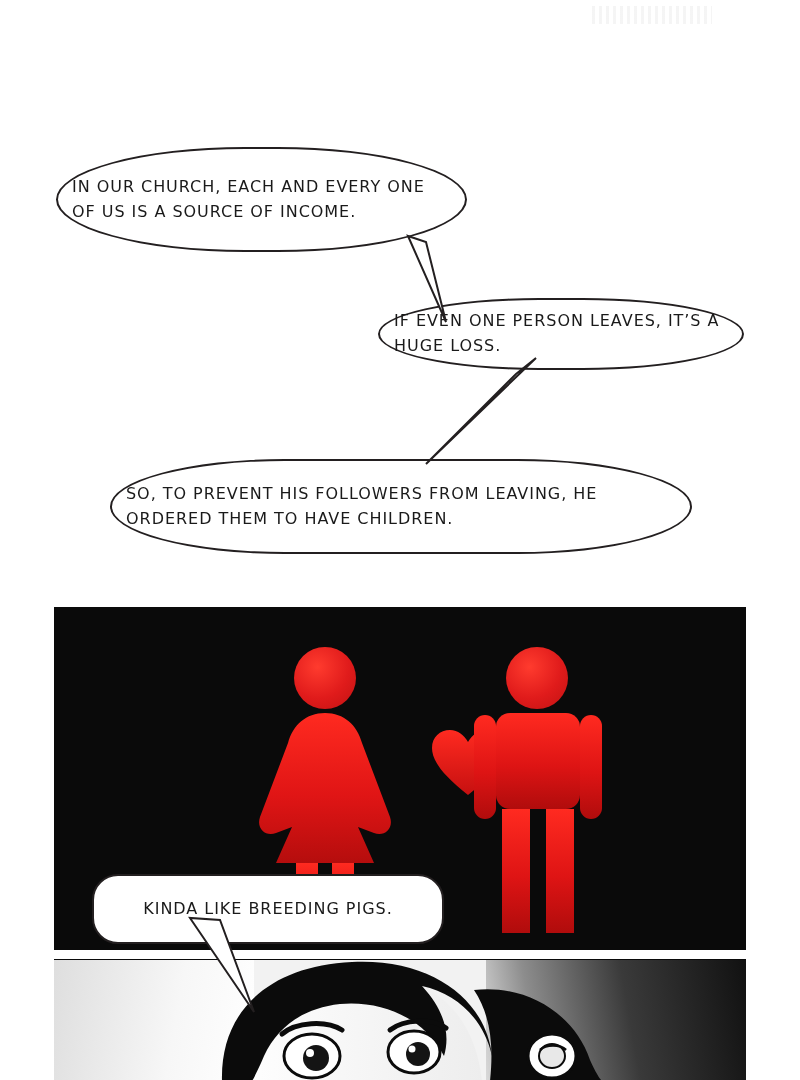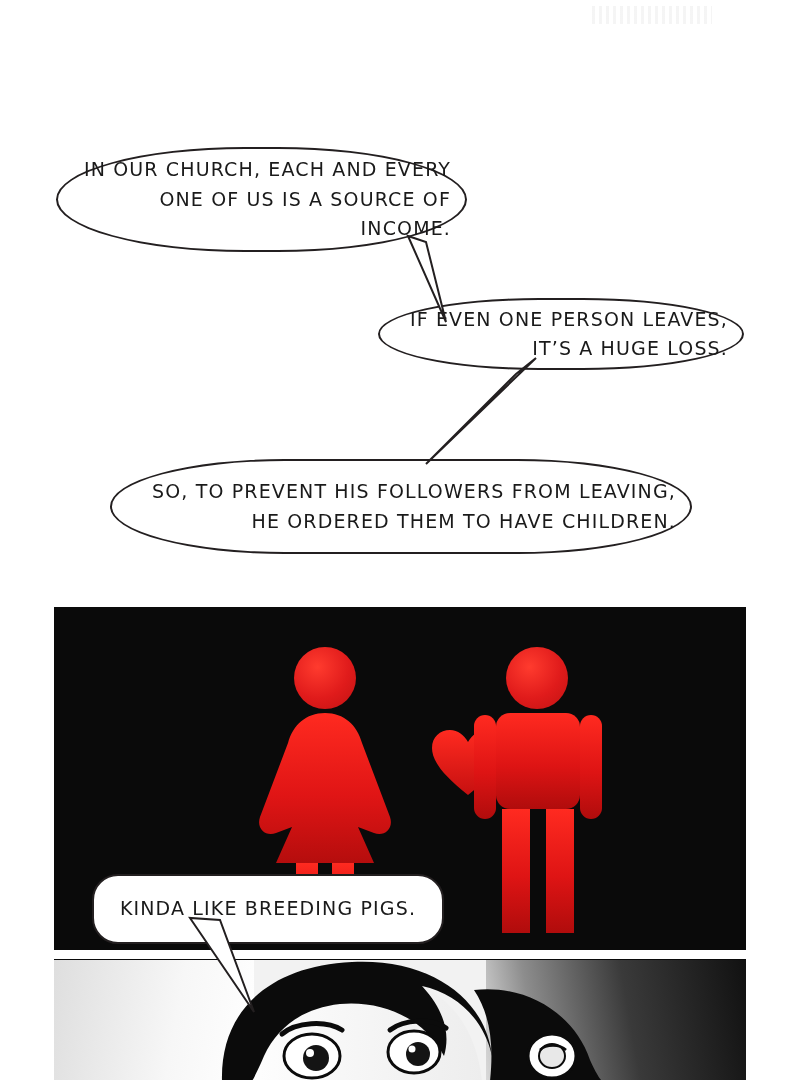--- a/index.html
+++ b/index.html
@@ -23,26 +23,26 @@
   
   .balloon {
     position: absolute;
     box-sizing: border-box;
     border: 2px solid #231f20;
     background: #ffffff;
     border-radius: 50% / 50%;
     display: flex;
     align-items: center;
     justify-content: center;
-    text-align: right;
+    text-align: left;
     color: #1a1a1a;
     letter-spacing: 0.06em;
     text-transform: uppercase;
     line-height: 1.55;
-    font-size: 19px;
+    font-size: 16px;
     font-weight: 500;
     z-index: 4;
   }
   .balloon .txt { display: block; padding: 0 14px; }
 
   #balloon1 { left: 56px;  top: 147px; width: 411px; height: 105px; border-radius: 46% / 50%; }
   #balloon2 { left: 378px; top: 298px; width: 366px; height: 72px;  border-radius: 44% / 50%; }
   #balloon3 { left: 110px; top: 459px; width: 582px; height: 95px;  border-radius: 30% / 50%; }
   #balloon4 {
     left: 92px; top: 874px; width: 352px; height: 70px;

